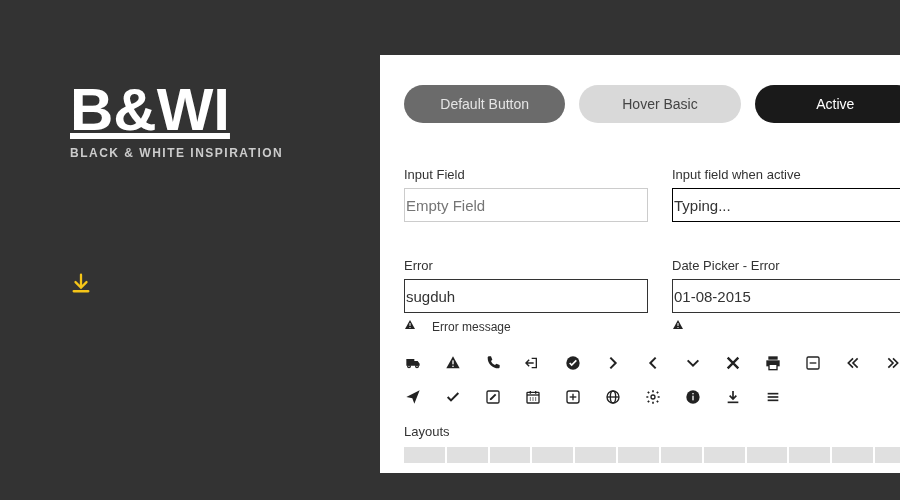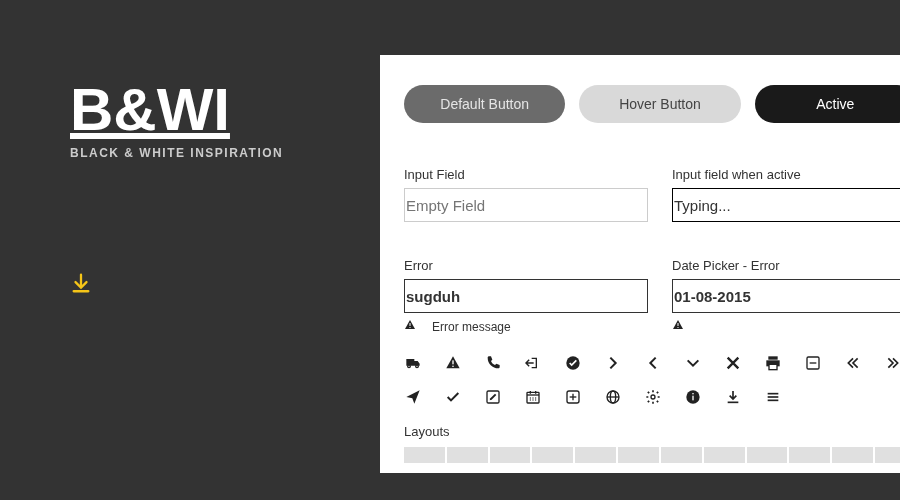--- a/index.html
+++ b/index.html
@@ -93,21 +93,21 @@
     .input {
       width: 100%;
       height: 34px;
       border: 1px solid #ccc;
       padding: 0 1px;
       font-size: 15px;
       color: #333;
     }
     .input.empty { color: #bbb; }
     .input.active { border: 1px solid #000; }
-    .input.error { border: 1px solid #333; font-weight: bold; }
+    .input.error { border: 1px solid #333; }
     .err-msg {
       font-size: 12px;
       color: #333;
       margin-top: 6px;
       display: flex;
       align-items: center;
       gap: 16px;
     }
     .warn-tri {
       display: inline-block;
@@ -155,21 +155,21 @@
       <polyline points="6,11 12,17 18,11" fill="none"></polyline>
       <line x1="4" y1="21" x2="20" y2="21"></line>
     </svg>
   </div>
 </div>
 
 <div class="panel">
 
   <div class="btn-row">
     <button class="btn btn-default">Default Button</button>
-    <button class="btn btn-hover">Hover Button</button>
+    <button class="btn btn-hover">Hover Basic</button>
     <button class="btn btn-active">Active</button>
   </div>
 
   <div class="field-row">
     <div class="field">
       <span class="field-label">Input Field</span>
       <input class="input empty" placeholder="Empty Field" style="">
     </div>
     <div class="field">
       <span class="field-label">Input field when active</span>

